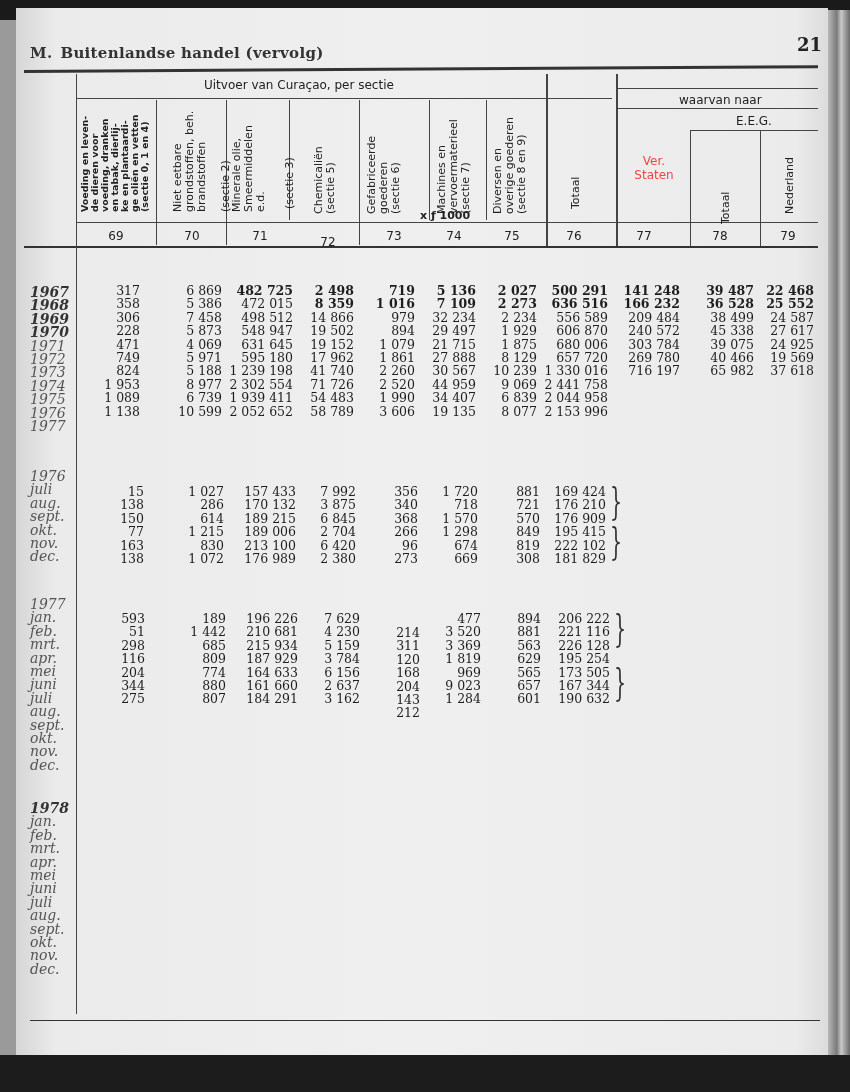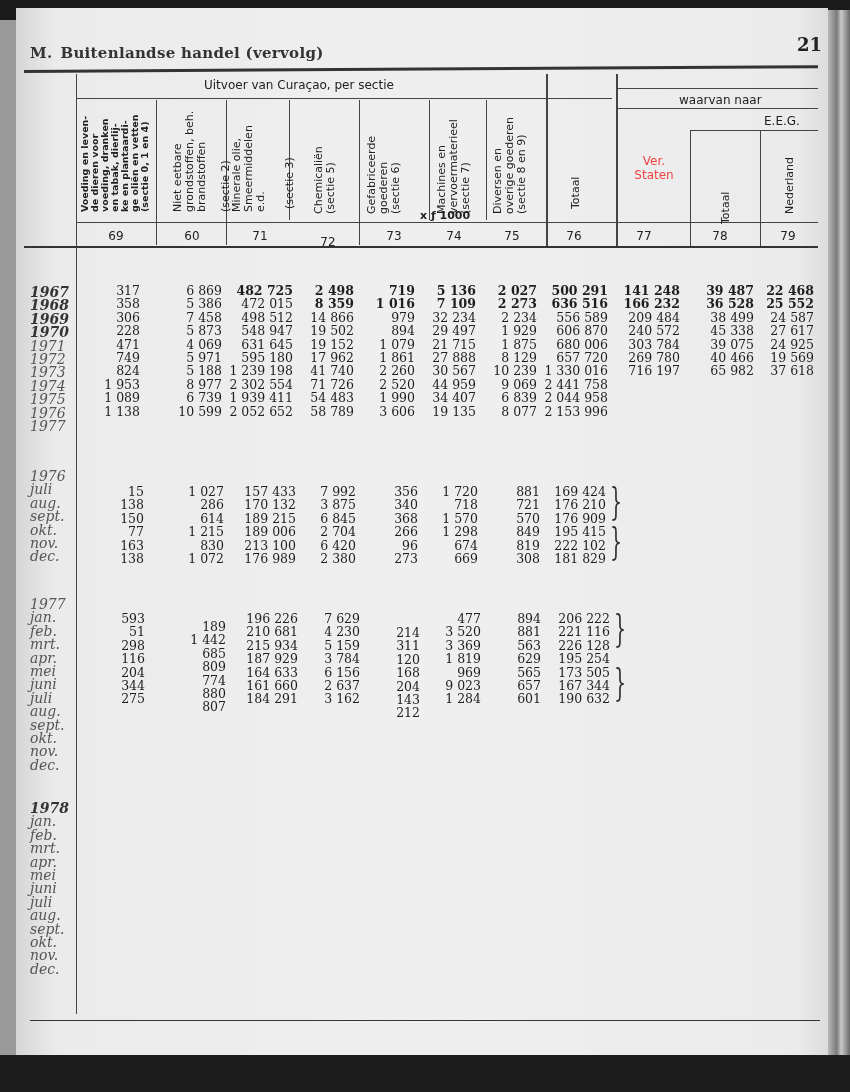--- a/index.html
+++ b/index.html
@@ -64,21 +64,21 @@
   <div class="vline" style="left:335px;top:26px;height:145px;"></div>
   <div class="vline" style="left:405px;top:26px;height:120px;"></div>
   <div class="vline" style="left:462px;top:26px;height:120px;"></div>
   <div class="vline" style="left:522px;top:0;height:172px;width:2px;"></div>
   <div class="vline" style="left:592px;top:0;height:172px;width:2px;"></div>
   <div class="vline" style="left:666px;top:56px;height:116px;"></div>
   <div class="vline" style="left:736px;top:56px;height:116px;"></div>
 
   <div class="group-hdr" style="left:180px;top:4px;">Uitvoer van Curaçao, per sectie</div>
   <div class="group-hdr" style="left:655px;top:19px;">waarvan naar</div>
-  <div class="group-hdr" style="left:740px;top:40px;">E.E.G.</div>
+  <div class="group-hdr" style="left:712px;top:40px;">E.E.G.</div>
 
   <div class="colhead bold" style="left:56px;top:30px;height:108px;">Voeding en leven-
 de dieren voor
 voeding, dranken
 en tabak, dierlij-
 ke en plantaardi-
 ge oliën en vetten
 (sectie 0, 1 en 4)</div>
   <div class="colhead" style="left:148px;top:30px;height:108px;">Niet eetbare
 grondstoffen, beh.
@@ -102,21 +102,21 @@
 (sectie 8 en 9)</div>
   <div class="colhead" style="left:546px;top:55px;height:80px;">Totaal</div>
   <div class="colhead-h" style="left:600px;top:80px;width:60px;white-space:pre-line;">Ver.
 Staten</div>
   <div class="colhead" style="left:696px;top:90px;height:60px;">Totaal</div>
   <div class="colhead" style="left:760px;top:60px;height:80px;">Nederland</div>
 
   <div class="unit" style="left:396px;top:135px;">x ƒ 1000</div>
 
   <div class="colnum" style="left:72px;top:155px;">69</div>
-  <div class="colnum" style="left:148px;top:155px;">60</div>
+  <div class="colnum" style="left:148px;top:155px;">70</div>
   <div class="colnum" style="left:216px;top:155px;">71</div>
   <div class="colnum" style="left:284px;top:161px;">72</div>
   <div class="colnum" style="left:350px;top:155px;">73</div>
   <div class="colnum" style="left:410px;top:155px;">74</div>
   <div class="colnum" style="left:468px;top:155px;">75</div>
   <div class="colnum" style="left:530px;top:155px;">76</div>
   <div class="colnum" style="left:600px;top:155px;">77</div>
   <div class="colnum" style="left:676px;top:155px;">78</div>
   <div class="colnum" style="left:744px;top:155px;">79</div>
 </div>
@@ -375,21 +375,21 @@
 <div class="datablock" style="left:0;top:612px;">
   <div class="datacol" style="right:-145px;width:60px;">
     <div>593</div>
       <div>51</div>
       <div>298</div>
       <div>116</div>
       <div>204</div>
       <div>344</div>
       <div>275</div>
   </div>
-  <div class="datacol" style="right:-226px;width:70px;margin-top:8px;">
+  <div class="datacol" style="right:-226px;width:70px;">
     <div>189</div>
       <div>1 442</div>
       <div>685</div>
       <div>809</div>
       <div>774</div>
       <div>880</div>
       <div>807</div>
   </div>
   <div class="datacol" style="right:-298px;width:80px;">
     <div>196 226</div>

